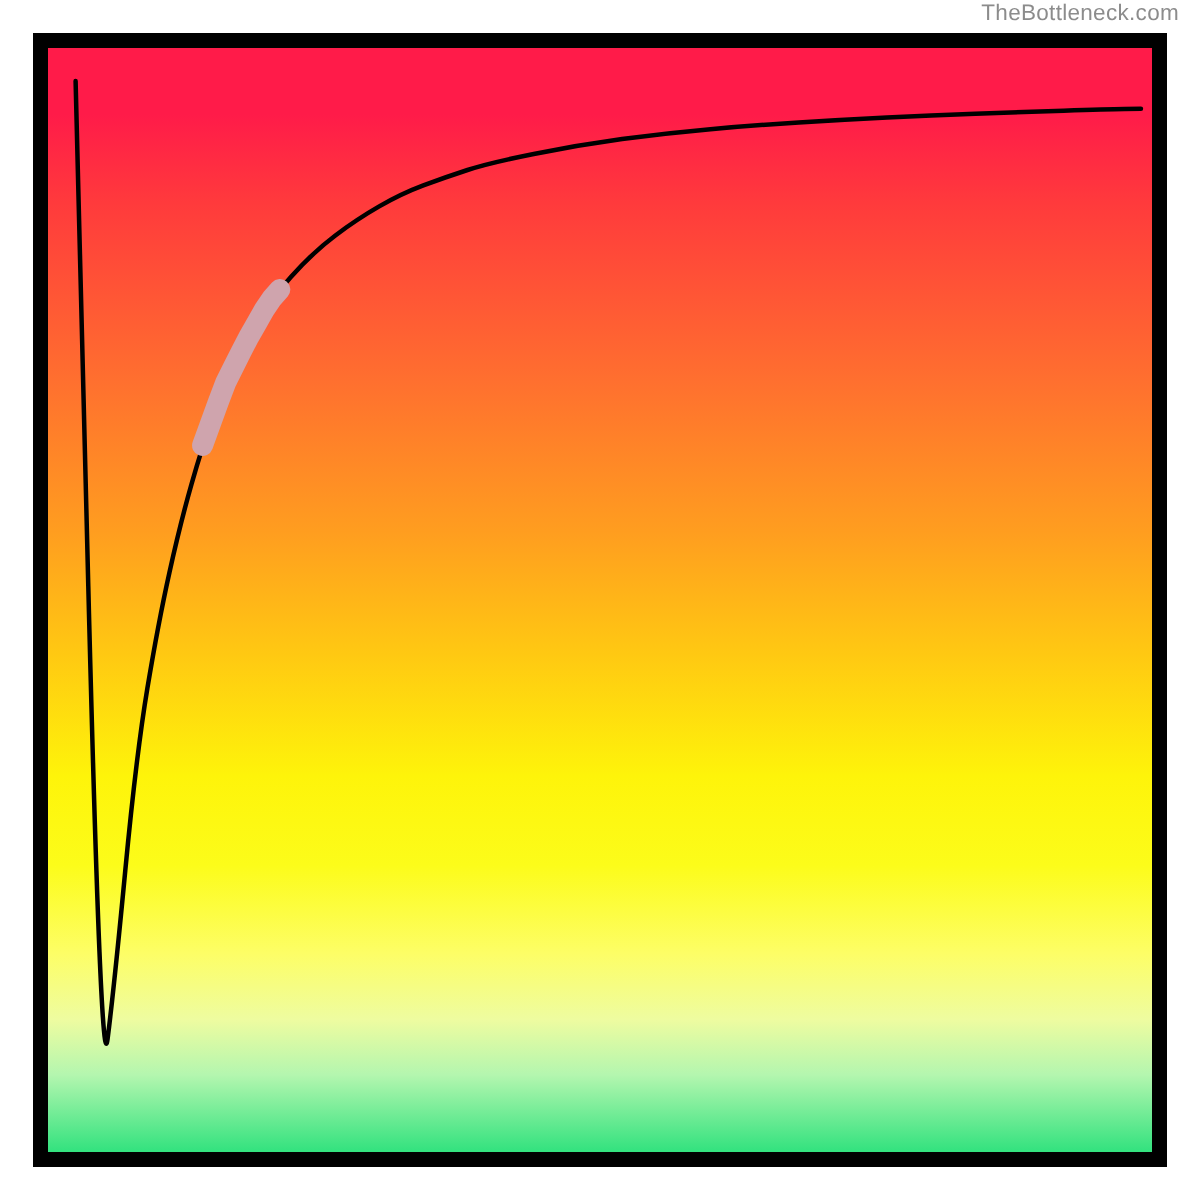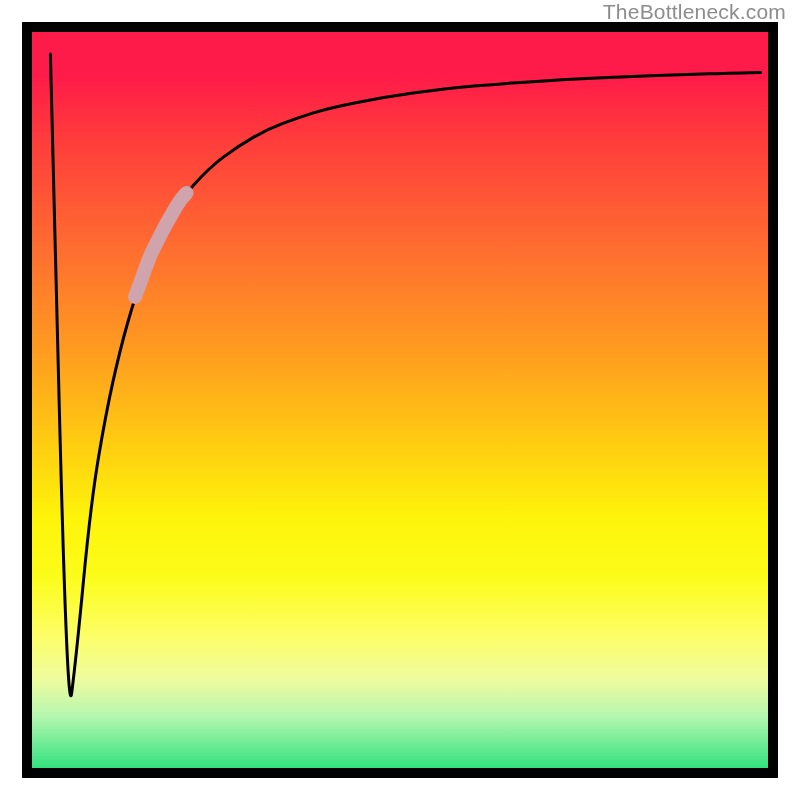--- a/index.html
+++ b/index.html
@@ -57,21 +57,21 @@
     inset: 0;
     width: 100%;
     height: 100%;
     display: block;
   }
   .watermark {
     position: absolute;
     top: 0px;
     right: 14px;
     color: #8c8c8c;
-    font-size: 21px;
+    font-size: 15px;
     font-weight: 500;
     letter-spacing: 0.2px;
     user-select: none;
     white-space: nowrap;
   }
 </style>
 </head>
 <body>
 
 <div class="chart-wrap">

